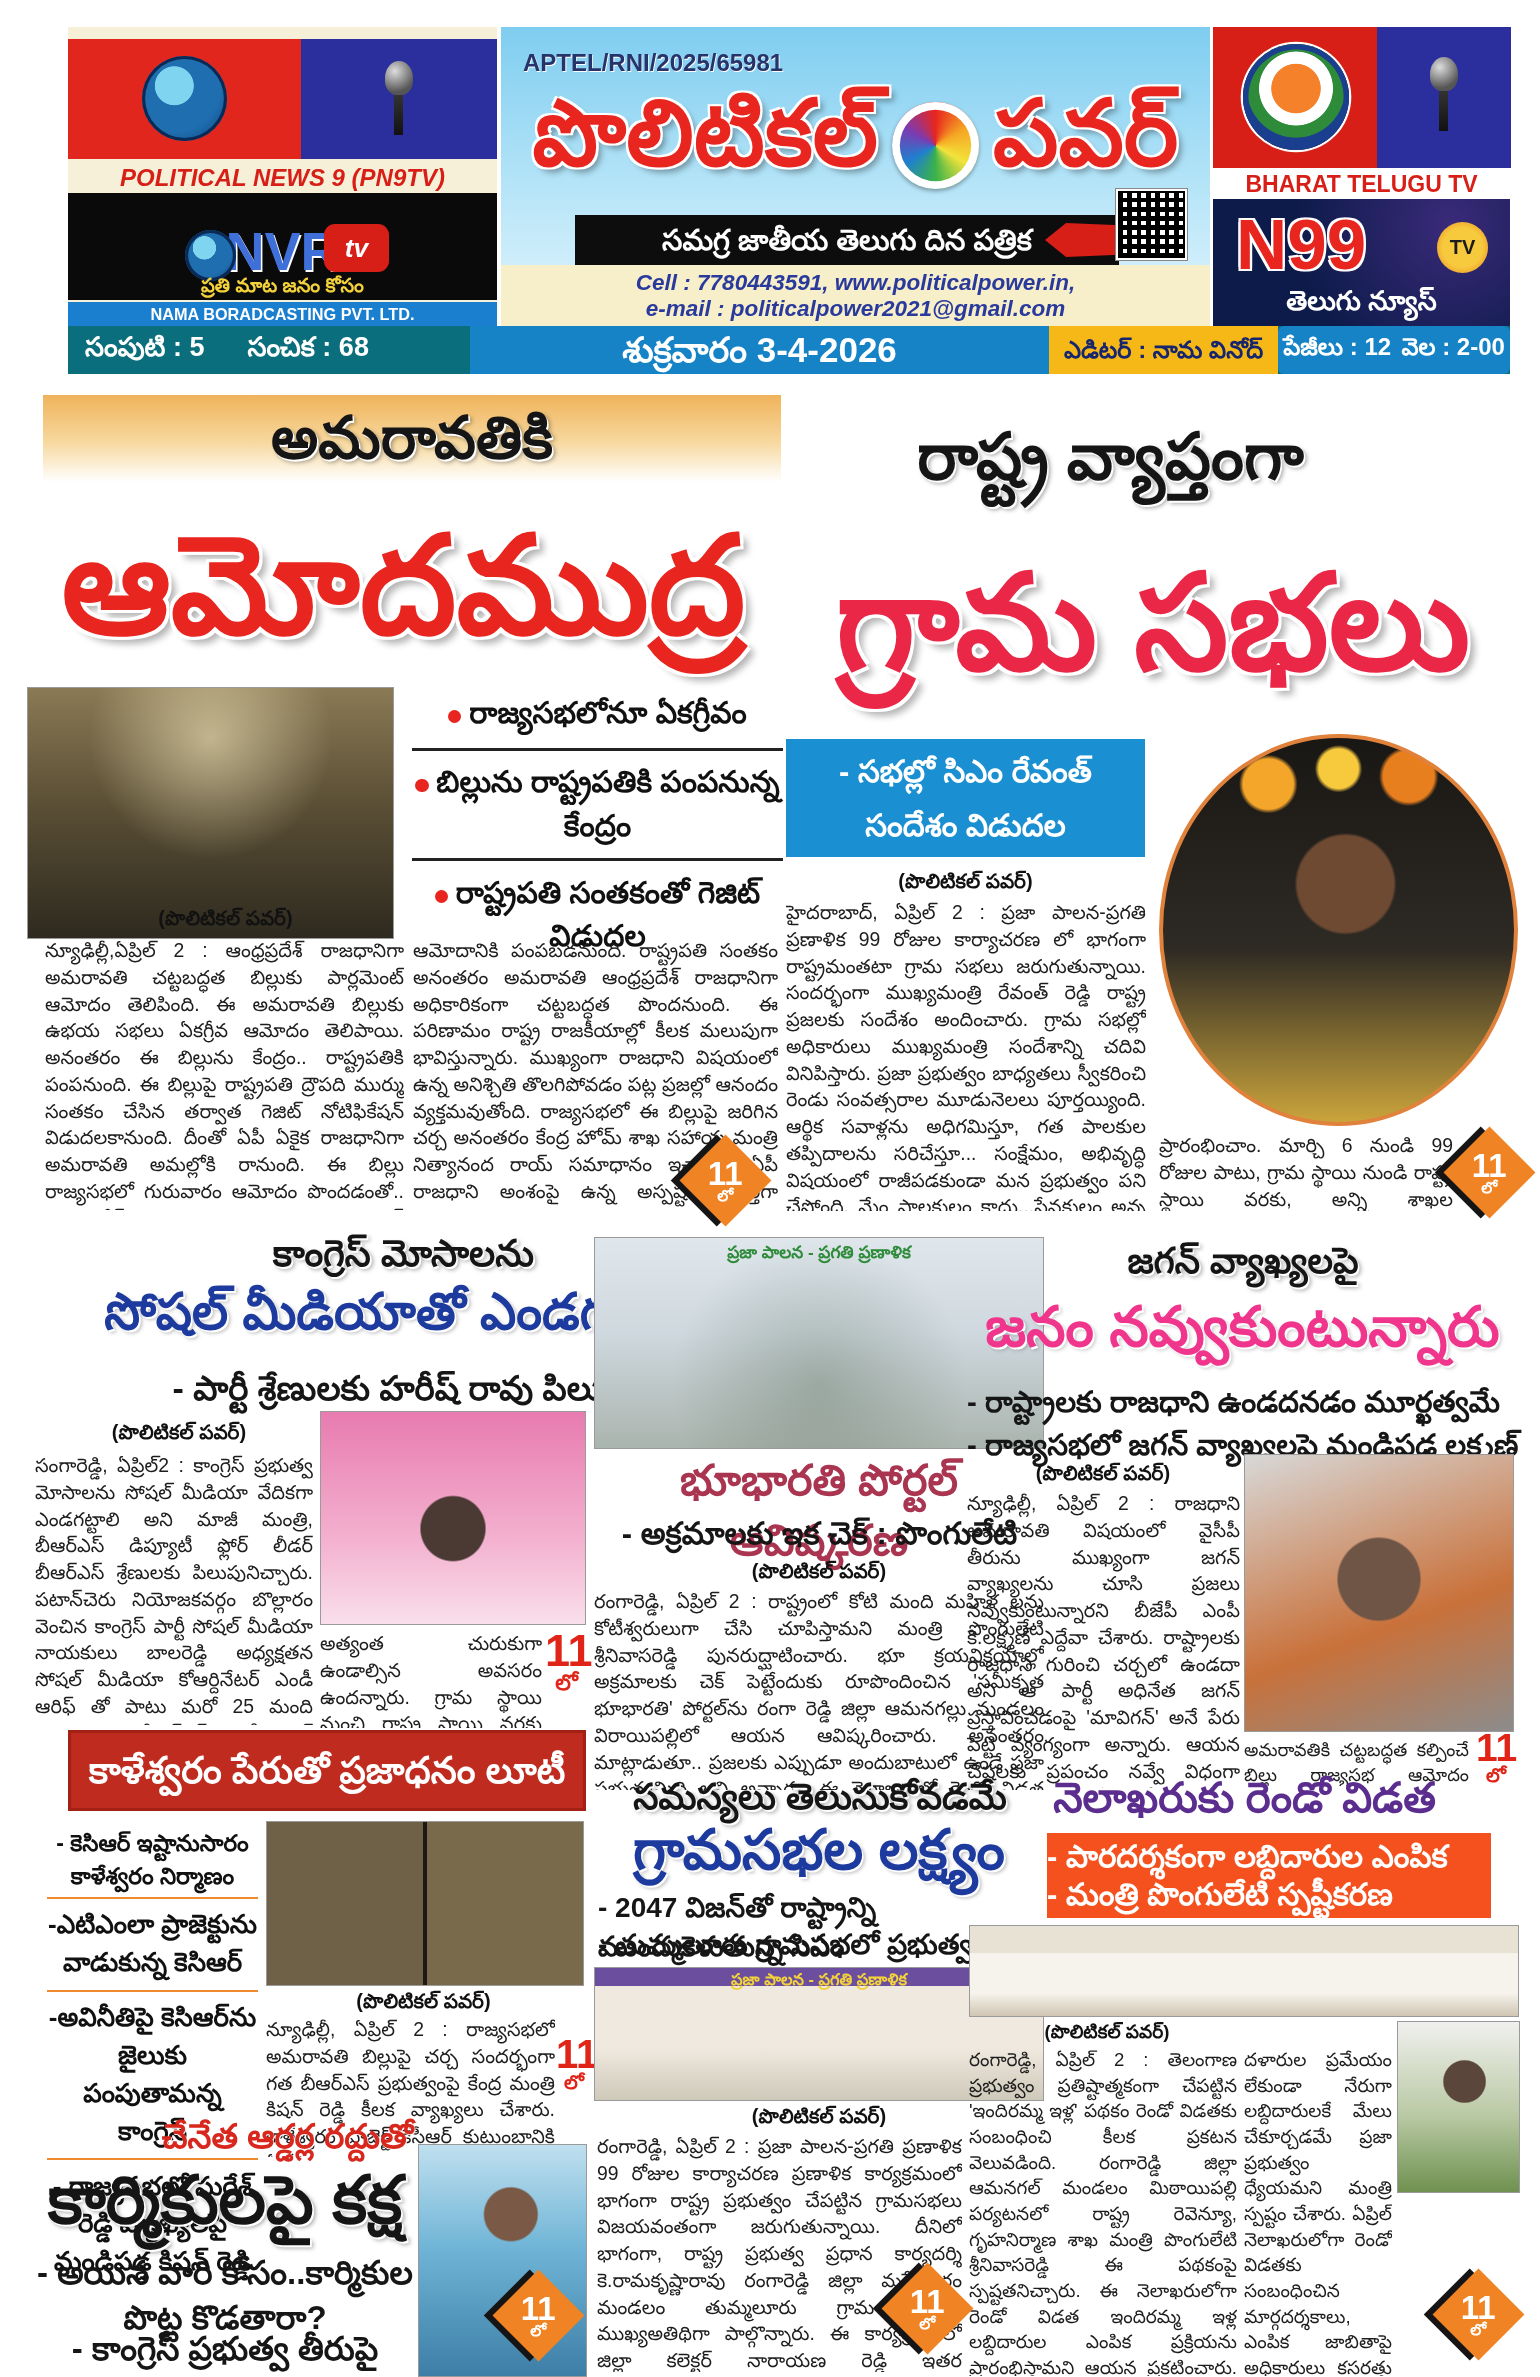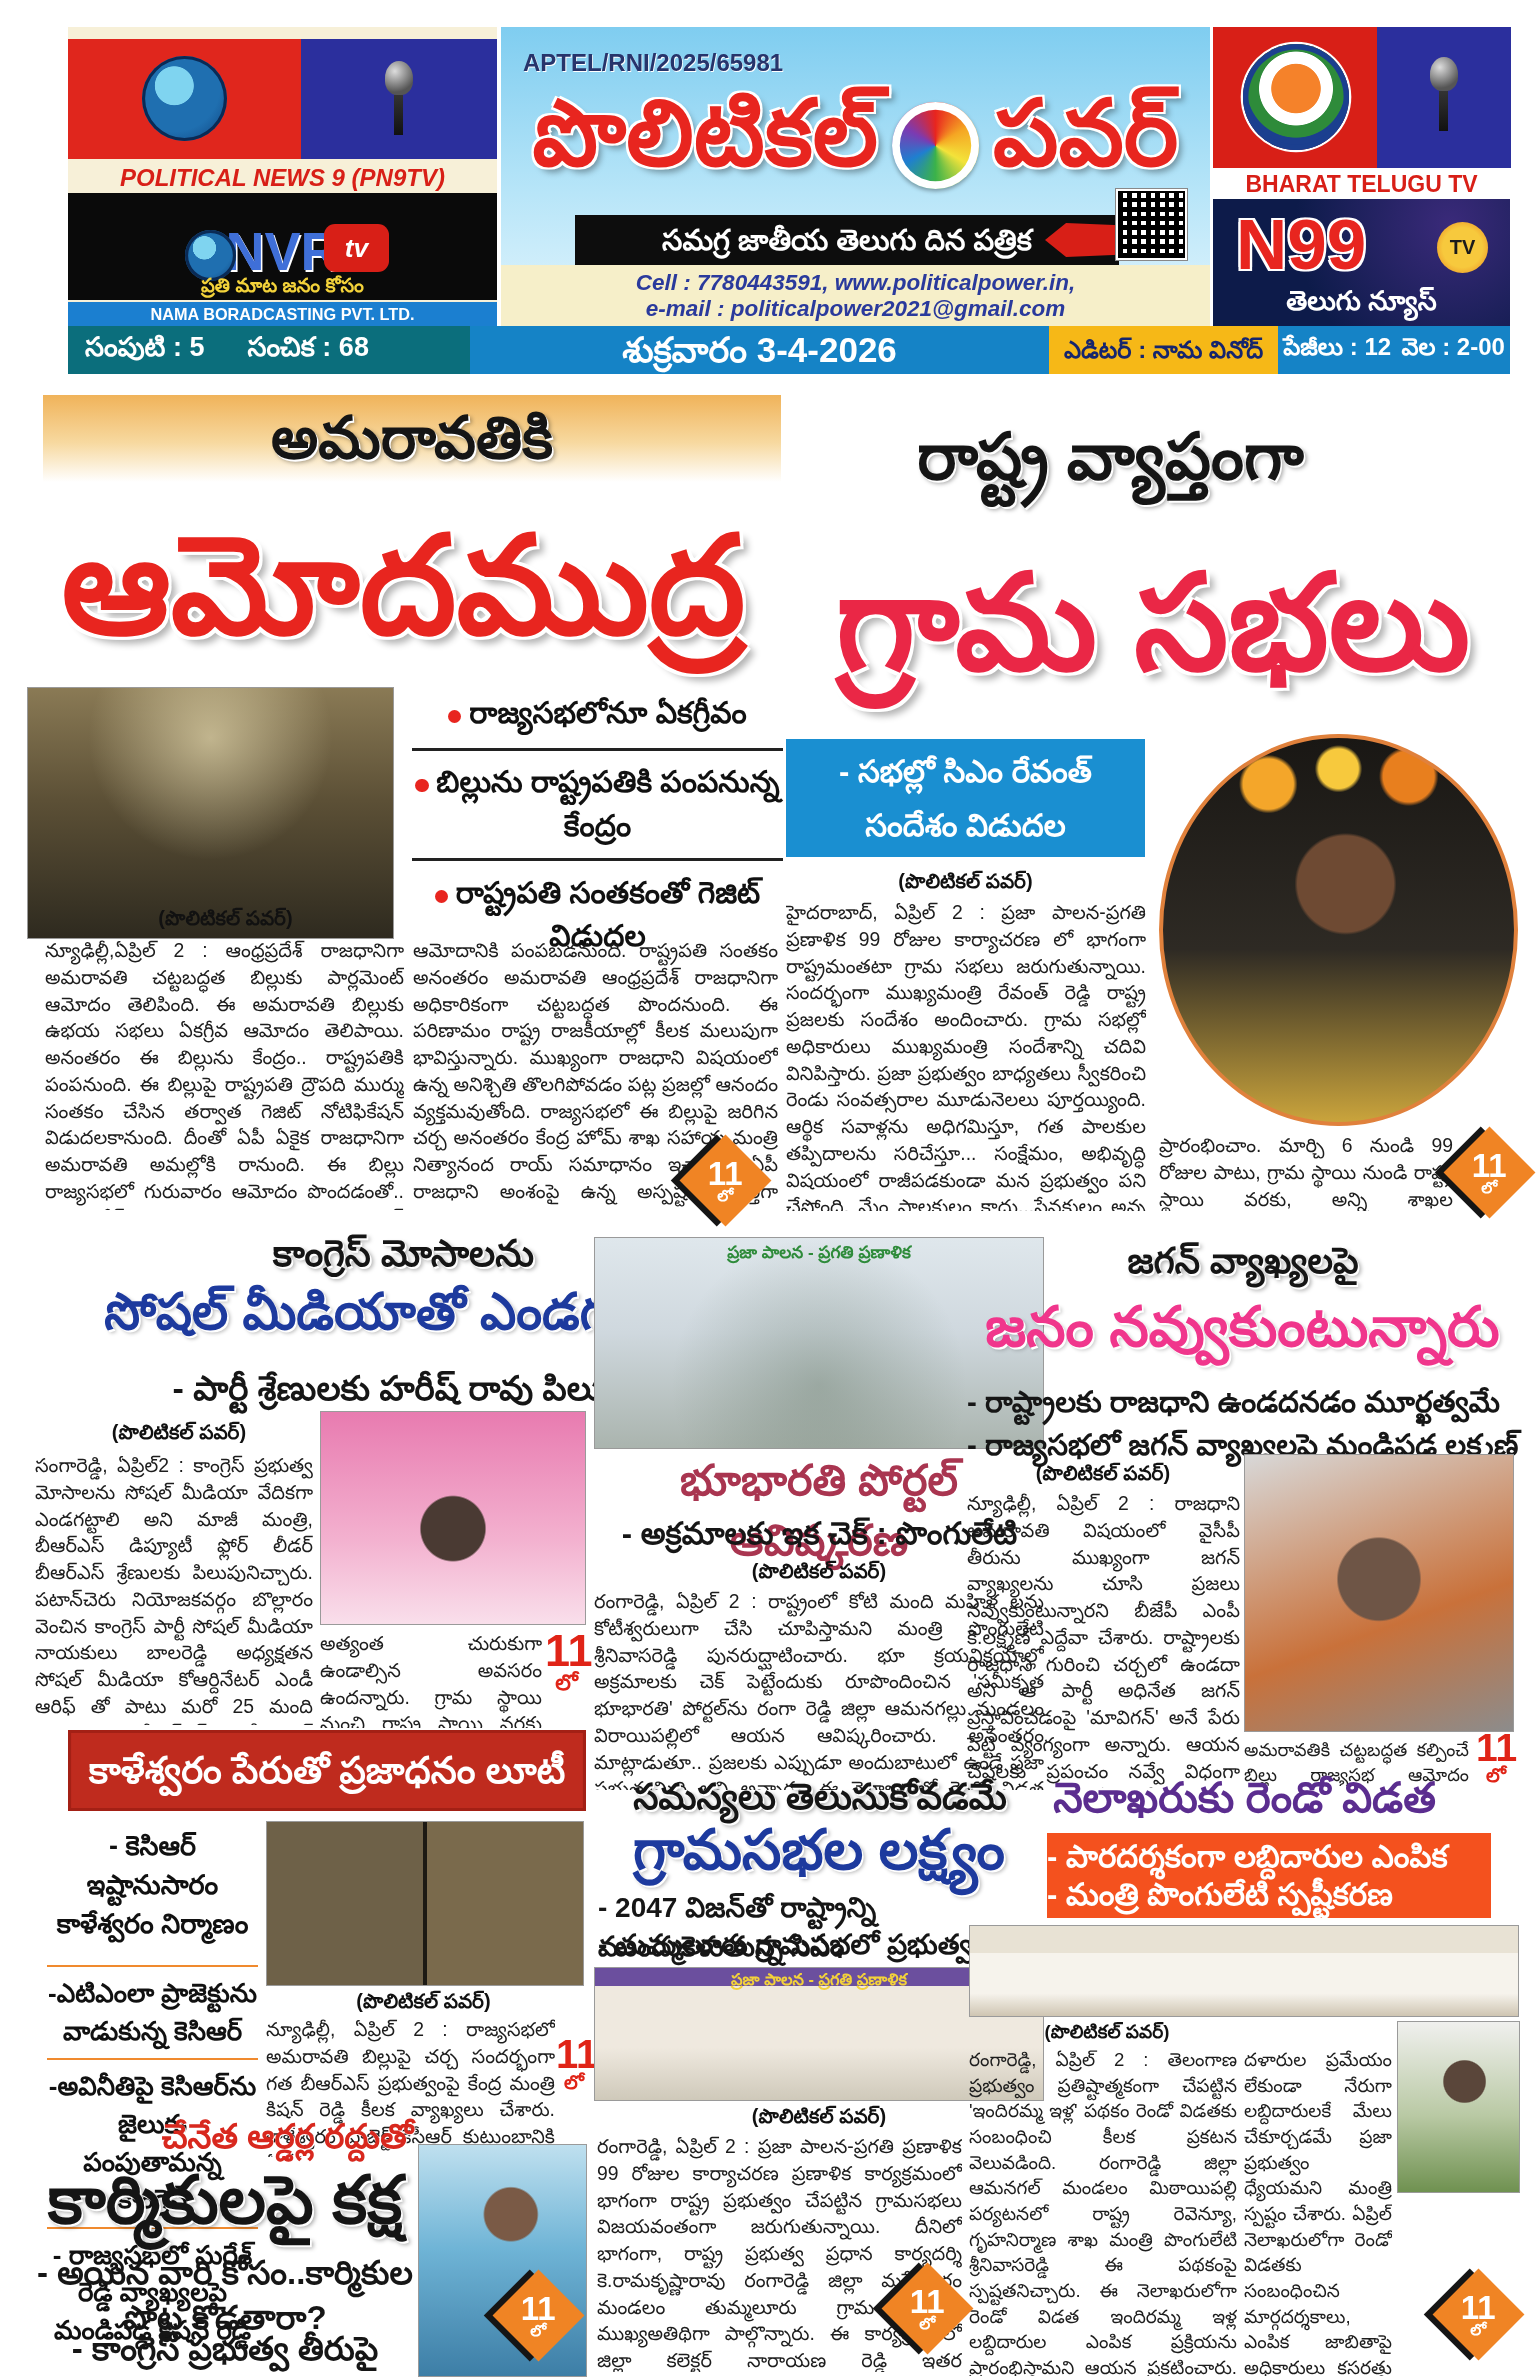--- a/index.html
+++ b/index.html
@@ -96,21 +96,21 @@
     </div>
   </div>
 
   <div class="abs" style="left:68px;top:326px;width:1442px;height:48px;background:#0b6e7c;">
     <div class="abs" style="left:17px;top:0;height:48px;display:flex;gap:43px;align-items:center;color:#fff;font-weight:bold;font-size:27px;">
       <span>సంపుటి : 5</span>
       <span>సంచిక : 68</span>
     </div>
     <div class="abs ctr bold" style="left:402px;top:0;width:579px;height:48px;background:#1583c6;color:#fff;font-size:35px;line-height:48px;">శుక్రవారం 3-4-2026</div>
     <div class="abs ctr bold" style="left:981px;top:0;width:229px;height:48px;background:#f6b817;color:#15256e;font-size:24px;line-height:48px;">ఎడిటర్ : నామ వినోద్</div>
-    <div class="abs" style="left:1210px;top:0;width:232px;height:48px;background:#1583c6;color:#fff;font-weight:bold;font-size:24px;display:flex;align-items:center;justify-content:space-around;">
+    <div class="abs" style="left:1210px;top:0;width:232px;height:48px;background:#1583c6;color:#fff;font-weight:bold;font-size:24px;display:flex;align-items:center;justify-content:space-around;border-radius:6px;">
       <span>పేజీలు : 12</span>
       <span>వెల : 2-00</span>
     </div>
   </div>
 
   <div class="abs ctr bold" style="left:23px;top:480px;width:761px;height:211px;font-size:137px;line-height:211px;color:#e8251f;text-shadow:-3.1px -3.1px 0 #fff,3.1px -3.1px 0 #fff,-3.1px 3.1px 0 #fff,3.1px 3.1px 0 #fff,7px 7px 7.8px rgba(0,0,0,.3);">ఆమోదముద్ర</div>
   <div class="abs ctr" style="left:43px;top:395px;width:738px;height:87px;background:linear-gradient(180deg,#f0b35a 0%,#f7d9a0 55%,#ffffff 100%);">
     <span class="kicker-black" style="font-size:59px;line-height:87px;">అమరావతికి</span>
   </div>
 
@@ -176,21 +176,21 @@
   <div class="abs byline" style="left:1002px;top:1462px;width:202px;">(పొలిటికల్ పవర్)</div>
   <div class="abs body-text" style="left:967px;top:1490px;width:273px;height:298px;">న్యూఢిల్లీ, ఏప్రిల్ 2 : రాజధాని అమరావతి విషయంలో వైసీపీ తీరును ముఖ్యంగా జగన్ వ్యాఖ్యలను చూసి ప్రజలు నవ్వుకుంటున్నారని బీజేపీ ఎంపీ కె.లక్ష్మణ్ ఎద్దేవా చేశారు. రాష్ట్రాలకు రాజధాని గురించి చర్చలో ఉండదా అని ఆ పార్టీ అధినేత జగన్ ప్రస్తావించడంపై 'మావిగన్' అనే పేరు పెట్టి వ్యంగ్యంగా అన్నారు. ఆయన చేష్టలకు ప్రపంచం నవ్వే విధంగా చేశారు. పిల్ల చేష్టలతో రాష్ట్రాన్ని మూడుముక్కలు చేసి ఎన్నికల్లో పిల్ల మొగ్గుతో ప్రజలు మట్టి కరిపించారన్నారు.</div>
   <div class="abs photo ph-laxman" style="left:1244px;top:1454px;width:270px;height:278px;"></div>
   <div class="abs body-text" style="left:1244px;top:1738px;width:225px;height:48px;font-size:18px;">అమరావతికి చట్టబద్ధత కల్పించే బిల్లు రాజ్యసభ ఆమోదం పొందిన సందర్భంగా ఎంపీ కె.లక్ష్మణ్ ఈ వ్యాఖ్యలు చేశారు.</div>
   <div class="abs jump-red" style="left:1476px;top:1729px;width:40px;">
     <div style="font-size:39px;">11</div>
     <div style="font-size:19.4px;">లో</div>
   </div>
 
   <div class="abs" style="left:47px;top:1827px;width:211px;">
-    <div class="ctr bold sep-orange" style="font-size:27px;color:#111;line-height:1.45;padding-bottom:21px;">- కెసిఆర్ ఇష్టానుసారం కాళేశ్వరం నిర్మాణం</div>
+    <div class="ctr bold sep-orange" style="font-size:23px;color:#111;line-height:1.45;padding-bottom:3px;">- కెసిఆర్ ఇష్టానుసారం కాళేశ్వరం నిర్మాణం</div>
     <div class="ctr bold sep-orange" style="font-size:26px;color:#111;line-height:1.45;padding:7.8px 0;">-ఎటిఎంలా ప్రాజెక్టును వాడుకున్న కెసిఆర్</div>
     <div class="ctr bold sep-orange" style="font-size:26px;color:#111;line-height:1.45;padding:7.8px 0;">-అవినీతిపై కెసిఆర్‌ను జైలుకు పంపుతామన్న కాంగ్రెస్</div>
     <div class="ctr bold" style="font-size:26px;color:#111;line-height:1.45;padding-top:7.8px;">- రాజ్యసభలో సురేశ్ రెడ్డి వ్యాఖ్యలపై మండిపడ్డ కిషన్ రెడ్డి</div>
   </div>
   <div class="abs photo ph-duo" style="left:266px;top:1821px;width:318px;height:165px;"></div>
   <div class="abs byline" style="left:311px;top:1990px;width:225px;">(పొలిటికల్ పవర్)</div>
   <div class="abs body-text" style="left:266px;top:2016px;width:289px;height:141px;">న్యూఢిల్లీ, ఏప్రిల్ 2 : రాజ్యసభలో అమరావతి బిల్లుపై చర్చ సందర్భంగా గత బీఆర్ఎస్ ప్రభుత్వంపై కేంద్ర మంత్రి కిషన్ రెడ్డి కీలక వ్యాఖ్యలు చేశారు. కాళేశ్వరం ప్రాజెక్ట్ కేసీఆర్ కుటుంబానికి ఏటీఎంలా</div>
   <div class="abs jump-red" style="left:556px;top:2035px;width:36px;">
     <div style="font-size:40px;">11</div>
     <div style="font-size:19.4px;">లో</div>

